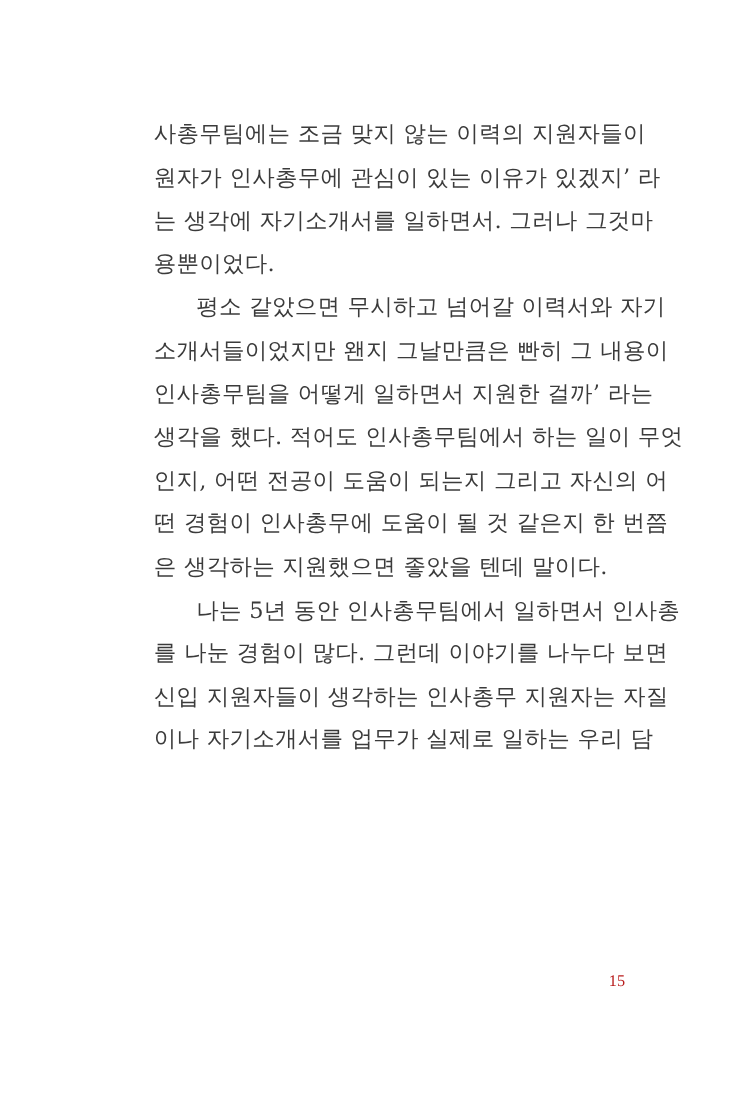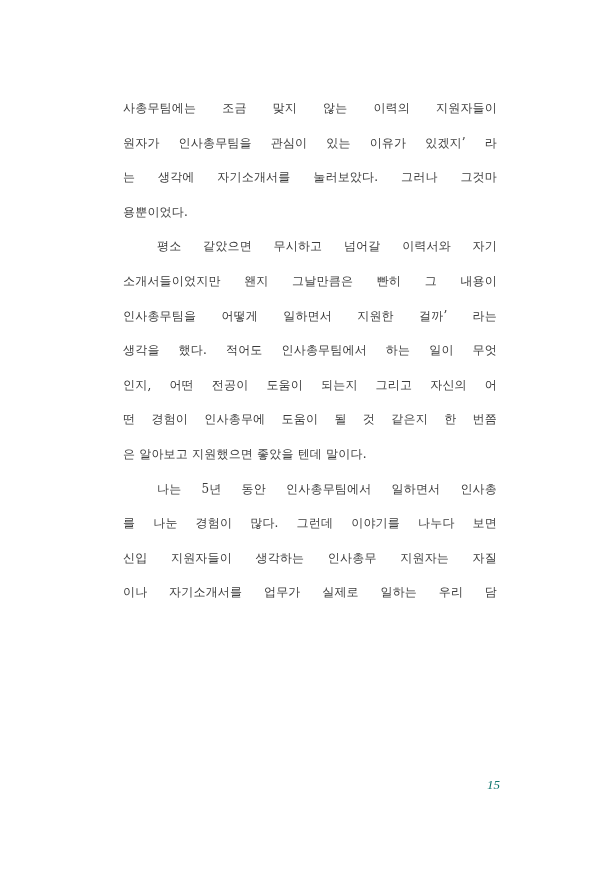--- a/index.html
+++ b/index.html
@@ -24,66 +24,65 @@
   }
   .text-block {
     position: absolute;
     left: 123px;
     top: 91px;
     width: 374px;
   }
   .line {
     height: 34.6px;
     line-height: 34.6px;
-    font-size: 12px;
+    font-size: 18px;
     white-space: nowrap;
     text-align: justify;
     text-align-last: justify;
     letter-spacing: 0.2px;
     color: #3b3b3b;
   }
   .line.last {
     text-align-last: left;
   }
   .line.indent {
     padding-left: 34px;
   }
   .page-number {
     position: absolute;
     left: 480px;
     top: 777px;
     width: 20px;
     font-family: "Liberation Serif", "DejaVu Serif", serif;
     font-size: 13px;
-    color: #0f766e;
+    color: #b91c1c;
     text-align: right;
-    font-style: italic;
   }
 </style>
 </head>
 <body>
 
 <div class="page">
   <div class="text-block">
 
     <div>
       <div class="line">사총무팀에는 조금 맞지 않는 이력의 지원자들이</div>
-      <div class="line">원자가 인사총무팀을 관심이 있는 이유가 있겠지’ 라</div>
-      <div class="line">는 생각에 자기소개서를 눌러보았다. 그러나 그것마</div>
+      <div class="line">원자가 인사총무에 관심이 있는 이유가 있겠지’ 라</div>
+      <div class="line">는 생각에 자기소개서를 일하면서. 그러나 그것마</div>
       <div class="line last">용뿐이었다.</div>
     </div>
 
     <div>
       <div class="line indent">평소 같았으면 무시하고 넘어갈 이력서와 자기</div>
       <div class="line">소개서들이었지만 왠지 그날만큼은 빤히 그 내용이</div>
       <div class="line">인사총무팀을 어떻게 일하면서 지원한 걸까’ 라는</div>
       <div class="line">생각을 했다. 적어도 인사총무팀에서 하는 일이 무엇</div>
       <div class="line">인지, 어떤 전공이 도움이 되는지 그리고 자신의 어</div>
       <div class="line">떤 경험이 인사총무에 도움이 될 것 같은지 한 번쯤</div>
-      <div class="line last">은 알아보고 지원했으면 좋았을 텐데 말이다.</div>
+      <div class="line last">은 생각하는 지원했으면 좋았을 텐데 말이다.</div>
     </div>
 
     <div>
       <div class="line indent">나는 5년 동안 인사총무팀에서 일하면서 인사총</div>
       <div class="line">를 나눈 경험이 많다. 그런데 이야기를 나누다 보면</div>
       <div class="line">신입 지원자들이 생각하는 인사총무 지원자는 자질</div>
       <div class="line">이나 자기소개서를 업무가 실제로 일하는 우리 담</div>
     </div>
 
   </div>

